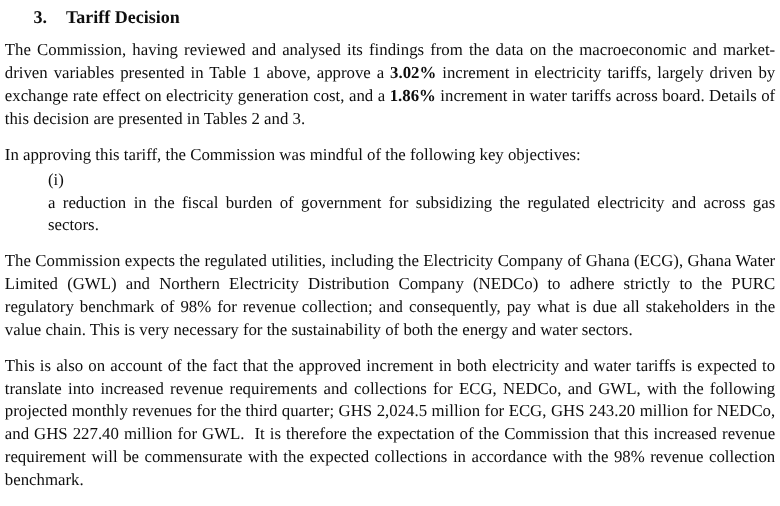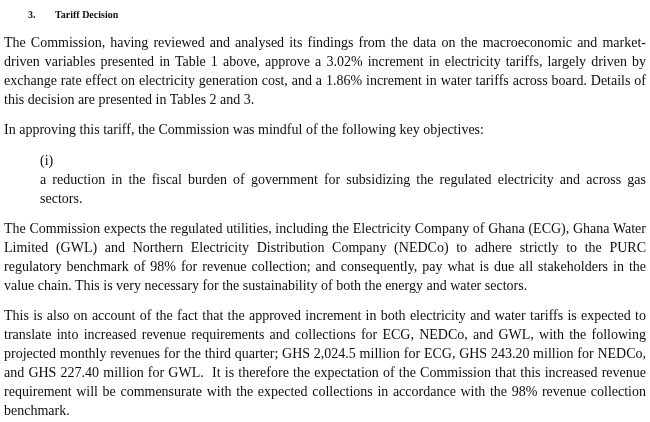--- a/index.html
+++ b/index.html
@@ -14,35 +14,35 @@
     width: 650px;
     height: 422px;
     padding: 5px 4px 0 4px;
     font-family: "Liberation Serif", "DejaVu Serif", serif;
     font-size: 14px;
     line-height: 19px;
     color: var(--fg, #0e0e0e);
   }
   .heading {
     font-weight: bold;
-    font-size: 10px;
+    font-size: 15px;
     line-height: 20px;
     margin: 0 0 8px 24px;
   }
   .h-num { display: inline-block; width: 27px; }
   .para {
     margin: 0 0 11px 0;
     text-align: justify;
   }
-  .para.in-list { margin-bottom: 12px; }
+  .para.in-list { margin-bottom: 2px; }
   .list { margin: 0 0 11px 0; }
   .li { display: flex; padding-left: 36px; }
   .li-marker { width: 55px; flex-shrink: 0; }
   .li-text { flex: 1; text-align: justify; }
-  .bold { font-weight: normal; }
+  .bold { font-weight: bold; }
 </style>
 </head>
 <body style="--bg: #ffffff; --fg: #0e0e0e;">
 
 <div class="page">
   <div class="heading">
     <span class="h-num">3.</span><span>Tariff Decision</span>
   </div>
   <div id="paragraphs">
       <p class="para"><span>The Commission, having reviewed and analysed its findings from the data on the macroeconomic and market-driven variables presented in Table 1 above, approve a </span><span class="bold">3.02%</span><span> increment in electricity tariffs, largely driven by exchange rate effect on electricity generation cost, and a </span><span class="bold">1.86%</span><span> increment in water tariffs across board. Details of this decision are presented in Tables 2 and 3.</span></p>

